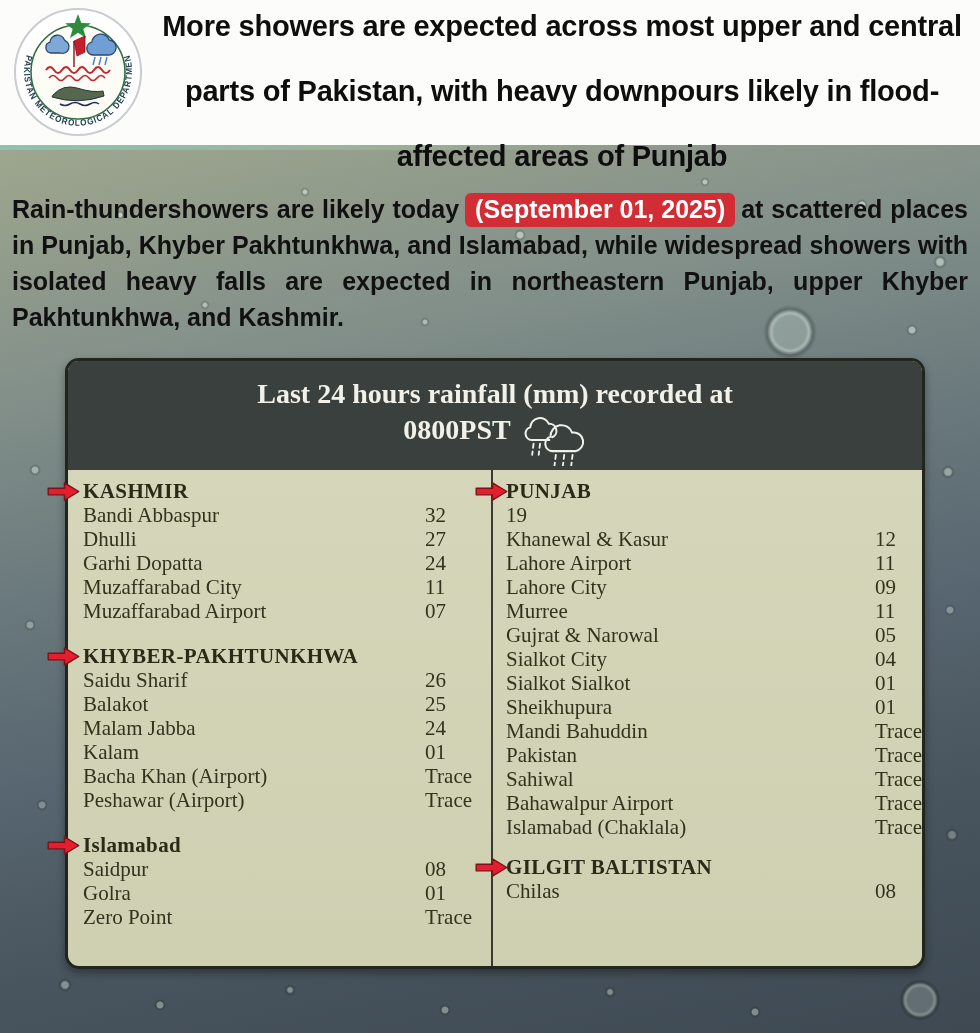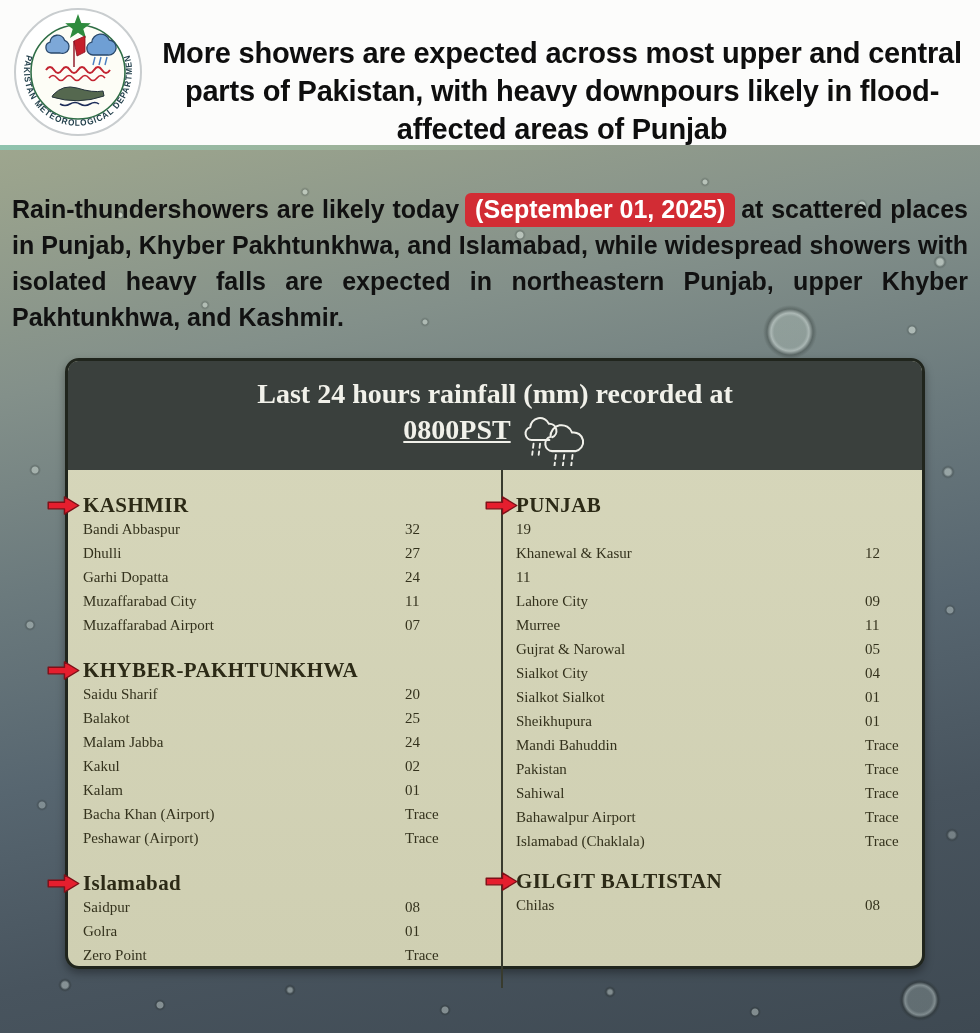--- a/index.html
+++ b/index.html
@@ -38,48 +38,48 @@
       radial-gradient(circle at 755px 1012px, rgba(225,235,228,.4) 0 3px, rgba(35,42,40,.35) 4px, transparent 6px);
   }
   .teal-strip{position:absolute;top:143px;left:0;width:62%;height:7px;
     background:linear-gradient(90deg,#8fc3ae,#9db39b 55%,rgba(157,179,155,0));}
 
   
   .topbar{position:absolute;top:0;left:0;width:980px;height:145px;background:#fcfcfb;}
   .logo{position:absolute;left:13px;top:7px;width:130px;height:130px;}
   .title{position:absolute;left:150px;right:6px;top:0;height:181px;
     display:flex;flex-direction:column;justify-content:center;text-align:center;
-    font-weight:bold;font-size:29px;line-height:38px;color:#0e0e0e;letter-spacing:-0.2px;}
+    font-weight:bold;font-size:29px;line-height:38px;color:#0e0e0e;letter-spacing:-0.2px;gap:27px;}
 
   
   .summary{position:absolute;top:166px;left:12px;width:956px;
     font-size:25px;font-weight:bold;line-height:36px;color:#111;text-align:justify;}
   .date-pill{display:inline-block;background:#d22c34;color:#ffffff;border-radius:6px;
     padding:0 10px 2px;margin:0 6px;white-space:nowrap;line-height:32px;}
 
   
   .rain-table{position:absolute;left:65px;top:358px;width:854px;height:605px;
     border:3px solid #20251d;border-radius:14px;background:linear-gradient(#d7d7bb,#cfcfb2);
     box-shadow:0 4px 8px rgba(0,0,0,.35);display:flex;flex-direction:column;}
   .table-head{height:109px;box-sizing:border-box;background:#3a403d;border-radius:10px 10px 0 0;
     color:#f1f1ea;font-family:"Liberation Serif",serif;font-weight:bold;font-size:28px;
     text-align:center;padding-top:15px;line-height:36px;}
-  .head-line2{display:flex;align-items:flex-start;justify-content:center;gap:10px;text-decoration:underline;}
+  .head-line2{display:flex;align-items:flex-start;justify-content:center;gap:10px;}
   .cloud-ic{position:relative;top:2px;}
   .table-body{flex:1;display:flex;font-family:"Liberation Serif",serif;color:#34321d;}
-  .col{box-sizing:border-box;padding-top:23px;}
+  .col{box-sizing:border-box;padding-top:9px;}
   .col-left{width:433px;padding-left:15px;}
   .col-right{flex:1;border-left:2px solid #383b2e;padding-left:13px;}
   .section{margin-bottom:21px;}
   .col-right .section{margin-bottom:16px;}
   .sec-head{position:relative;height:24px;line-height:24px;font-weight:bold;font-size:21px;letter-spacing:.4px;color:#2c2a16;}
   .arrow{position:absolute;top:2px;width:33px;height:21px;}
   .col-left .arrow{left:-36px;}
   .col-right .arrow{left:-31px;}
-  .row{display:flex;height:24px;line-height:24px;font-size:15px;}
+  .row{display:flex;height:24px;line-height:24px;font-size:21px;gap:20px;}
   .col-left .name{width:322px;}
   .col-right .name{width:349px;}
   .val{flex:0 0 auto;}
 </style>
 </head>
 <body>
 
 <div class="page">
   <div class="photo"></div>
   <div class="teal-strip"></div>
@@ -164,35 +164,31 @@
               <span class="name">Muzaffarabad Airport</span>
               <span class="val">07</span>
             </div>
           </div>
           <div class="section">
             <div class="sec-head"><span class="arrow"><svg viewBox="0 0 34 22" width="33" height="21">
                   <polygon points="1,7.5 18,7.5 18,2 33,11 18,20 18,14.5 1,14.5" fill="#e51e2e" stroke="#7e1018" stroke-width="1.5" stroke-linejoin="round"></polygon>
                 </svg></span><span>KHYBER-PAKHTUNKHWA</span></div>
             <div class="row">
               <span class="name">Saidu Sharif</span>
-              <span class="val">20</span>
+              <span class="val">26</span>
             </div>
             <div class="row">
               <span class="name">Balakot</span>
               <span class="val">25</span>
             </div>
             <div class="row">
               <span class="name">Malam Jabba</span>
               <span class="val">24</span>
             </div>
             <div class="row">
-              <span class="name">Kakul</span>
-              <span class="val">02</span>
-            </div>
-            <div class="row">
               <span class="name">Kalam</span>
               <span class="val">01</span>
             </div>
             <div class="row">
               <span class="name">Bacha Khan (Airport)</span>
               <span class="val">Trace</span>
             </div>
             <div class="row">
               <span class="name">Peshawar (Airport)</span>
               <span class="val">Trace</span>
@@ -222,20 +218,21 @@
                   <polygon points="1,7.5 18,7.5 18,2 33,11 18,20 18,14.5 1,14.5" fill="#e51e2e" stroke="#7e1018" stroke-width="1.5" stroke-linejoin="round"></polygon>
                 </svg></span><span>PUNJAB</span></div>
             <div class="row">
               <span class="val">19</span>
             </div>
             <div class="row">
               <span class="name">Khanewal &amp; Kasur</span>
               <span class="val">12</span>
             </div>
             <div class="row">
+              <span class="name">Lahore Airport</span>
               <span class="val">11</span>
             </div>
             <div class="row">
               <span class="name">Lahore City</span>
               <span class="val">09</span>
             </div>
             <div class="row">
               <span class="name">Murree</span>
               <span class="val">11</span>
             </div>

